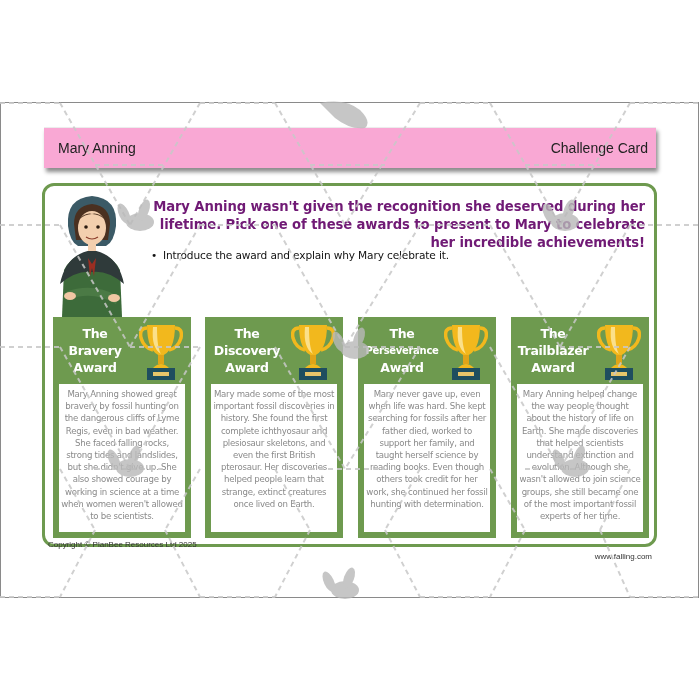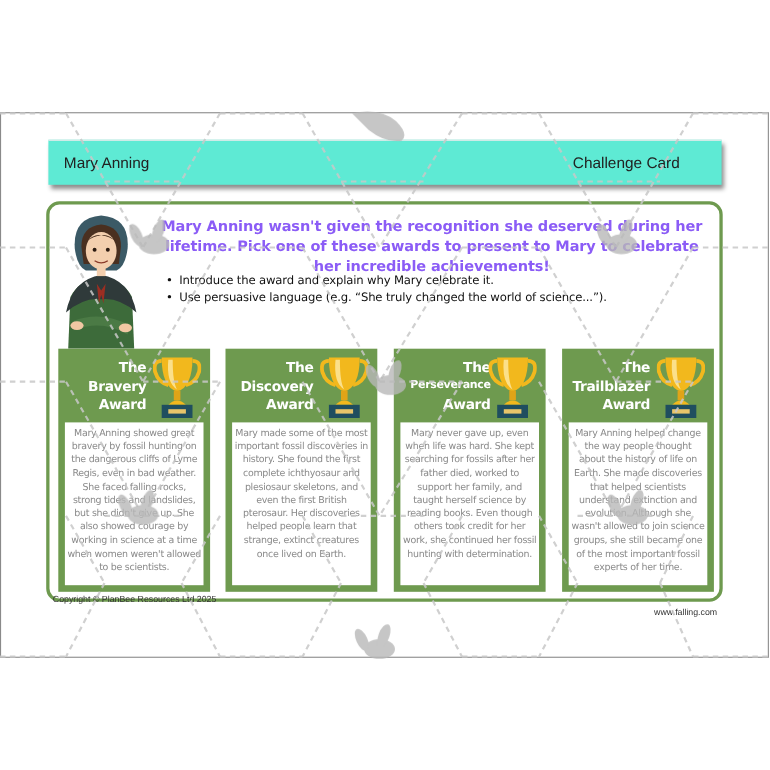--- a/index.html
+++ b/index.html
@@ -9,50 +9,50 @@
   }
   .slide {
     position: absolute; left: 0; top: 102px; width: 699px; height: 496px;
     border-top: 1px solid #8a8a8a; border-bottom: 1px solid #8a8a8a;
     border-left: 1px solid #8a8a8a; border-right: 1px solid #8a8a8a;
     background: #ffffff; overflow: hidden; box-sizing: border-box;
   }
   .watermark { position: absolute; left: 0; top: 0; width: 100%; height: 100%; pointer-events: none; z-index: 5; }
   .title-bar {
     position: absolute; left: 44px; top: 127px; width: 612px; height: 40px;
-    background: #5eead4; box-shadow: 2px 4px 4px rgba(0,0,0,0.45);
+    background: #f9a8d4; box-shadow: 2px 4px 4px rgba(0,0,0,0.45);
     border-top: 1px solid #ececec;
     font-family: "Liberation Sans", sans-serif; font-size: 14px; color: #222;
   }
   .title-left { position: absolute; left: 14px; top: 12px; }
-  .title-right { position: absolute; right: 38px; top: 12px; }
+  .title-right { position: absolute; right: 8px; top: 12px; }
   .main-box {
     position: absolute; left: 42px; top: 183px; width: 615px; height: 364px;
     border: 3px solid #6e9a4f; border-radius: 12px; box-sizing: border-box; background: #fff;
   }
   .headline {
     position: absolute; left: 140px; top: 198px; width: 505px;
-    color: #8b5cf6; font-weight: bold; font-size: 13.2px; line-height: 18px; text-align: center;
+    color: #701a75; font-weight: bold; font-size: 13.2px; line-height: 18px; text-align: right;
     font-family: "DejaVu Sans", sans-serif; letter-spacing: -0.1px;
   }
   .challenge {
     position: absolute; left: 139px; top: 248px; width: 520px;
     font-size: 11px; color: #111; line-height: 15.6px; font-family: "DejaVu Sans", sans-serif;
   }
   .challenge .intro { font-weight: bold; font-size: 10.8px; letter-spacing: -0.2px; }
   .challenge ul { margin: 0; padding: 0 0 0 12px; list-style: none; }
   .challenge li { position: relative; padding-left: 12px; font-size: 10.6px; letter-spacing: -0.15px; }
   .challenge li::before { content: "\2022"; position: absolute; left: 0; top: 0; }
   .portrait { position: absolute; left: 52px; top: 192px; width: 80px; height: 125px; }
   .award {
     position: absolute; top: 317px; width: 138px; height: 221px; background: #6e9a4f;
   }
   .award-head { position: absolute; left: 0; top: 0; width: 100%; height: 66px; }
   .award-title {
-    position: absolute; left: 4px; top: 8px; width: 76px; text-align: right;
+    position: absolute; left: 4px; top: 8px; width: 76px; text-align: center;
     color: #fff; font-weight: bold; font-size: 12.5px; line-height: 17px;
     font-family: "DejaVu Sans", sans-serif; letter-spacing: -0.3px;
   }
   .trophy { position: absolute; right: 8px; top: 5px; width: 44px; height: 60px; }
   .award-body {
     position: absolute; left: 6px; top: 67px; width: 126px; height: 148px; background: #ffffff;
     color: #8a8a8a; font-size: 8.6px; line-height: 12.2px; text-align: center;
     box-sizing: border-box; padding: 4px 2px 0 2px; font-family: "DejaVu Sans", sans-serif;
     letter-spacing: -0.25px;
   }
@@ -93,21 +93,20 @@
   <circle cx="46" cy="35" r="1.8" fill="#2b1a10"></circle>
   <path d="M34 45 Q40 49 46 45" stroke="#8a3b2a" stroke-width="1.2" fill="none"></path>
   <rect x="36" y="51" width="8" height="8" fill="#f3cfae"></rect>
 </svg>
 
 <div class="headline">Mary Anning wasn't given the recognition she deserved during her lifetime. Pick one of these awards to present to Mary to celebrate her incredible achievements!</div>
 
 <div class="challenge">
   <ul>
     <li>Introduce the award and explain why Mary celebrate it.</li>
-    <li>Use persuasive language (e.g. “She truly changed the world of science...”).</li>
   </ul>
 </div>
 
 <div class="award" style="left:53px;">
   <div class="award-head">
     <div class="award-title">
       <div>The</div>
       <div>Bravery</div>
       <div>Award</div>
     </div>

